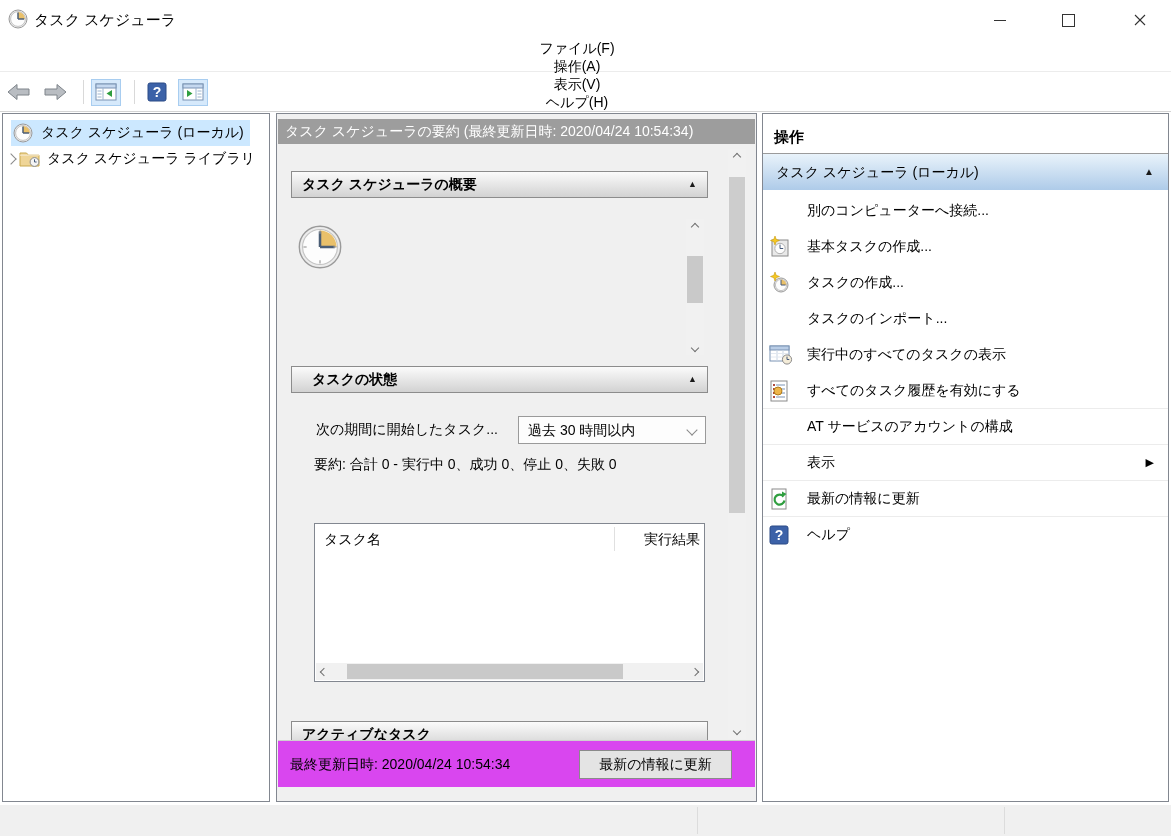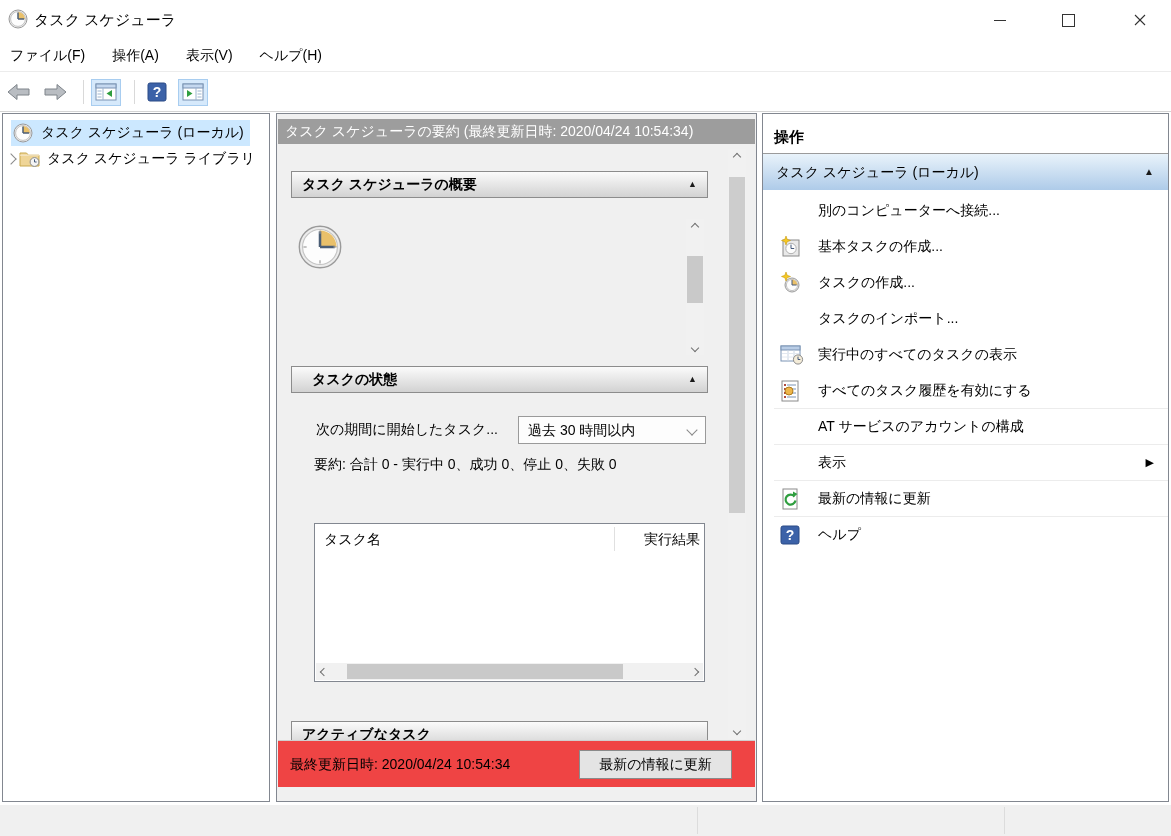--- a/index.html
+++ b/index.html
@@ -9,21 +9,21 @@
   
   .titlebar{position:absolute;left:0;top:0;width:100%;height:40px;background:#fff;}
   .app-icon{position:absolute;left:8px;top:9px;width:20px;height:20px;}
   .title-text{position:absolute;left:34px;top:0;line-height:40px;font-size:15px;}
   .win-btn{position:absolute;top:0;width:46px;height:40px;display:flex;align-items:center;justify-content:center;}
   .glyph-min{width:12px;height:1px;background:#333;}
   .glyph-max{width:11px;height:11px;border:1px solid #333;}
 
   
   .menubar{position:absolute;left:0;top:40px;width:100%;height:32px;border-bottom:1px solid #ececec;
-    display:flex;align-items:center;padding-left:10px;box-sizing:border-box;font-size:14px;}
+    display:flex;align-items:center;padding-left:10px;box-sizing:border-box;font-size:14px;flex-direction:column;}
   .menu-item{margin-right:27px;cursor:default;}
 
   
   .toolbar{position:absolute;left:0;top:73px;width:100%;height:39px;border-bottom:1px solid #d4d4d4;
     display:flex;align-items:center;padding-left:4px;box-sizing:border-box;}
   .tb-sep{width:1px;height:24px;background:#d9d9d9;margin:0 7px;}
   .tb-btn{width:30px;height:27px;display:flex;align-items:center;justify-content:center;margin-right:6px;}
   .tb-btn.active{background:#d6e9fb;border:1px solid #a8cdf0;box-sizing:border-box;}
 
   
@@ -73,37 +73,37 @@
   .task-table{position:absolute;left:37px;top:409px;width:391px;height:159px;box-sizing:border-box;
     background:#fff;border:1px solid #828790;}
   .table-header{position:relative;height:30px;font-size:14px;}
   .col-task{position:absolute;left:9px;line-height:30px;}
   .col-result{position:absolute;right:4px;line-height:30px;}
   .col-sep{position:absolute;left:299px;top:3px;width:1px;height:24px;background:#e0e0e0;}
   .hscroll{position:absolute;left:1px;right:1px;bottom:1px;height:17px;background:#f1f1f1;}
   .hscroll .arrow{position:absolute;top:0;width:16px;height:17px;display:flex;align-items:center;justify-content:center;}
   .h-thumb{position:absolute;left:31px;top:1px;width:276px;height:15px;background:#c9c9c9;}
 
-  .center-footer{position:absolute;left:1px;right:1px;top:626px;height:46px;background:#ef4444;
+  .center-footer{position:absolute;left:1px;right:1px;top:626px;height:46px;background:#d946ef;
     border-top:1px solid #cfcfcf;}
   .footer-text{position:absolute;left:12px;top:0;line-height:46px;font-size:14px;}
   .refresh-btn{position:absolute;left:301px;top:9px;width:153px;height:29px;box-sizing:border-box;
     background:#e4e4e4;border:1px solid #8a8a8a;font-size:14px;text-align:center;line-height:27px;}
 
   .outer-vscroll{position:absolute;left:451px;top:35px;width:18px;height:590px;background:#f1f1f1;}
   .outer-vscroll .arrow{position:absolute;left:0;width:18px;height:16px;display:flex;align-items:center;justify-content:center;}
   .v-thumb{position:absolute;left:1px;top:28px;width:16px;height:336px;background:#cdcdcd;}
 
   
   .actions-title{position:absolute;left:0;right:0;top:7px;height:32px;line-height:32px;font-size:15px;
     font-weight:bold;padding-left:11px;border-bottom:1px solid #9b9b9b;}
   .actions-group{position:absolute;left:0;right:0;top:40px;height:36px;
     background:linear-gradient(#e9f3fb,#aecbe9);font-size:14px;line-height:36px;padding-left:13px;box-sizing:border-box;}
   .actions-group .section-arrow{right:14px;line-height:36px;font-size:10px;}
-  .action-list{position:absolute;left:11px;right:0;top:79px;}
+  .action-list{position:absolute;left:0;right:0;top:79px;}
   .action-row{height:36px;display:flex;align-items:center;padding-left:6px;font-size:14px;box-sizing:border-box;position:relative;}
   .action-row.divided{border-bottom:1px solid #ececec;}
   .action-icon{width:26px;height:22px;margin-right:12px;flex:0 0 auto;display:flex;align-items:center;}
   .submenu-arrow{position:absolute;right:14px;font-size:11px;color:#000;}
 
   
   .statusbar{position:absolute;left:0;top:805px;width:100%;height:31px;background:#f0f0f0;}
   .sb-sep{position:absolute;top:2px;width:1px;height:27px;background:#dcdcdc;}
 </style>
 </head>

